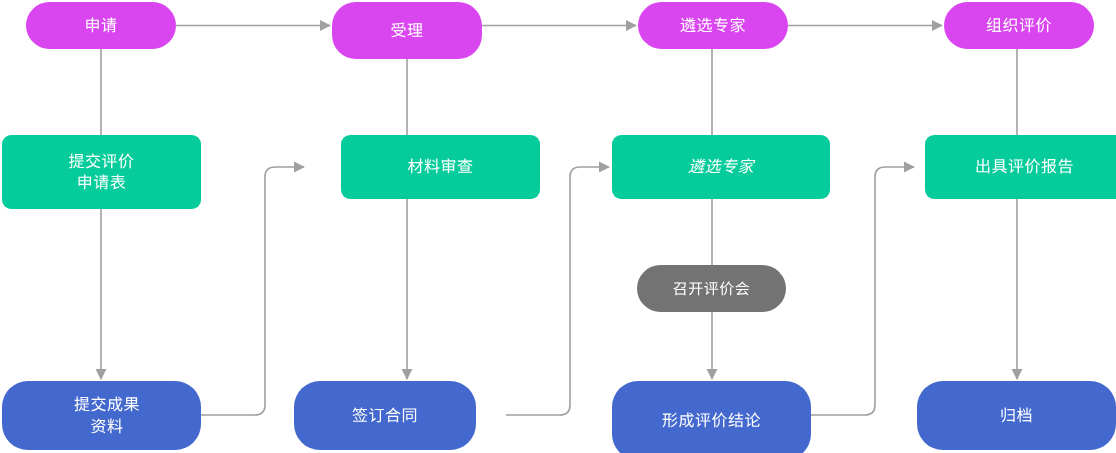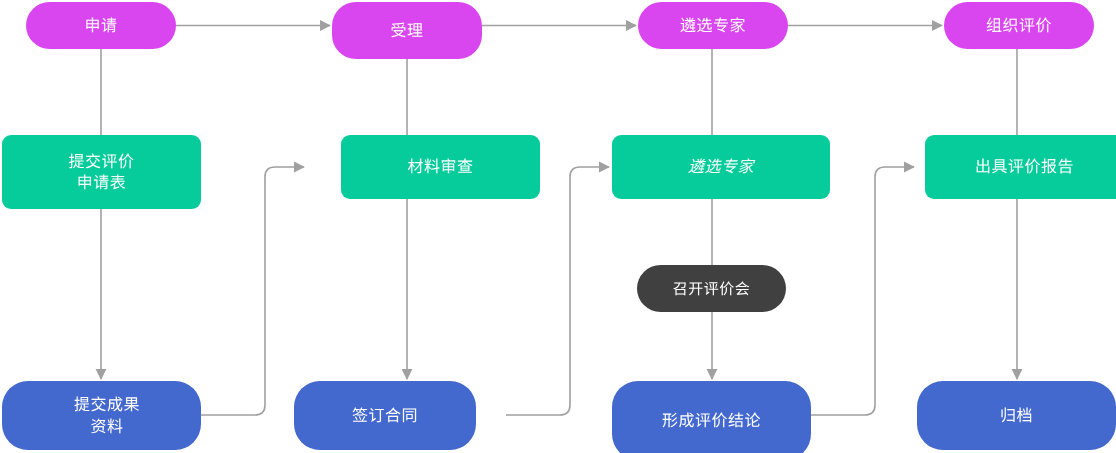--- a/index.html
+++ b/index.html
@@ -43,21 +43,21 @@
     background: #d946ef;
     border-radius: 24px;
     font-size: 16px;
   }
   .node-task {
     background: #05cc9a;
     border-radius: 9px;
     font-size: 16px;
   }
   .node-meeting {
-    background: #404040;
+    background: #737373;
     border-radius: 24px;
     font-size: 15px;
   }
   .node-output {
     background: #4368ce;
     border-radius: 26px;
     font-size: 16px;
   }
 </style>
 </head>

